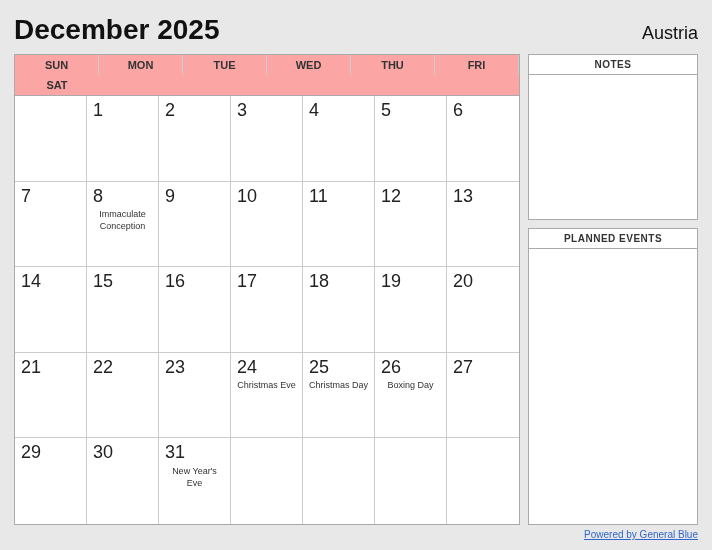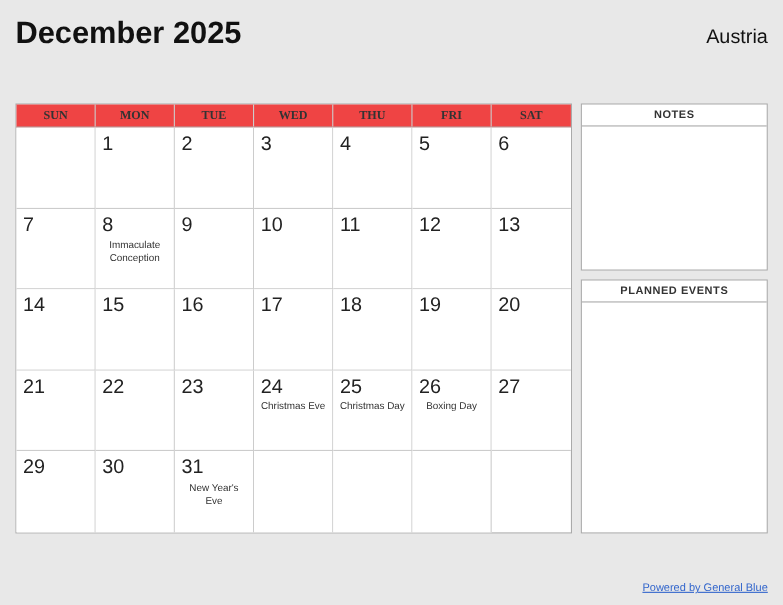--- a/index.html
+++ b/index.html
@@ -13,21 +13,20 @@
       height: 550px;
       overflow: hidden;
     }
     .page {
       background: #e8e8e8;
       width: 712px;
       height: 550px;
       padding: 14px 14px 10px 14px;
       display: flex;
       flex-direction: column;
-      gap: 40px;
     }
     .header {
       display: flex;
       justify-content: space-between;
       align-items: baseline;
       margin-bottom: 8px;
     }
     .title {
       font-size: 28px;
       font-weight: bold;
@@ -45,24 +44,23 @@
     }
     .calendar-area {
       flex: 1;
       display: flex;
       flex-direction: column;
       background: white;
       border: 1px solid #aaa;
     }
     .day-headers {
       display: grid;
-      grid-template-columns: repeat(7, 1fr);
-      background: #ef4444;
+      grid-template-columns: repeat(6, 1fr);
+      background: #fca5a5;
       border-bottom: 1px solid #aaa;
-      font-family: Liberation Serif, serif;
     }
     .day-header {
       text-align: center;
       font-size: 11px;
       font-weight: bold;
       color: #333;
       padding: 4px 2px;
       border-right: 1px solid #ccc;
     }
     .day-header:last-child { border-right: none; }

